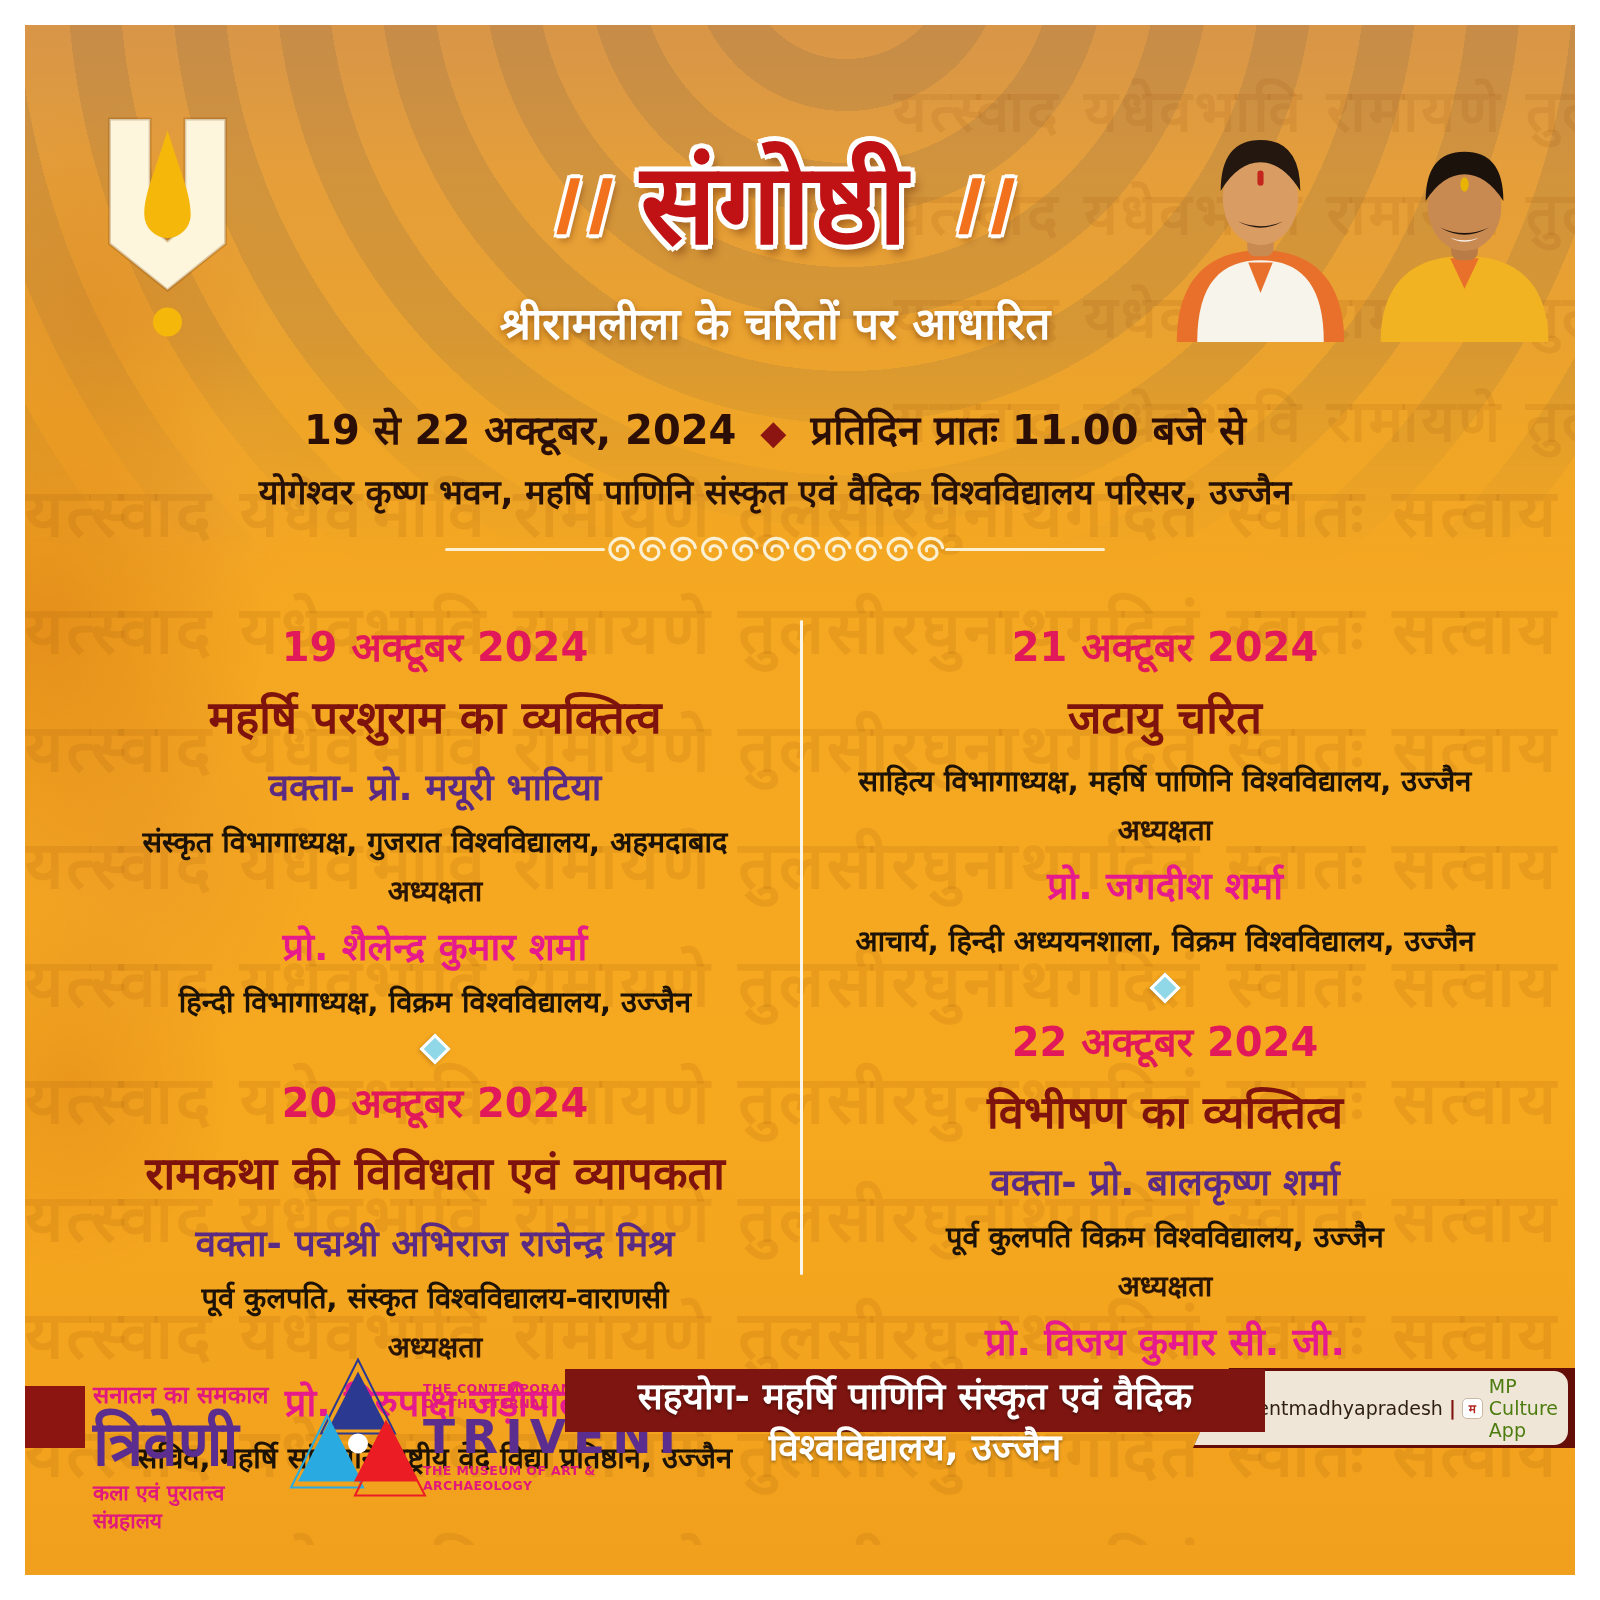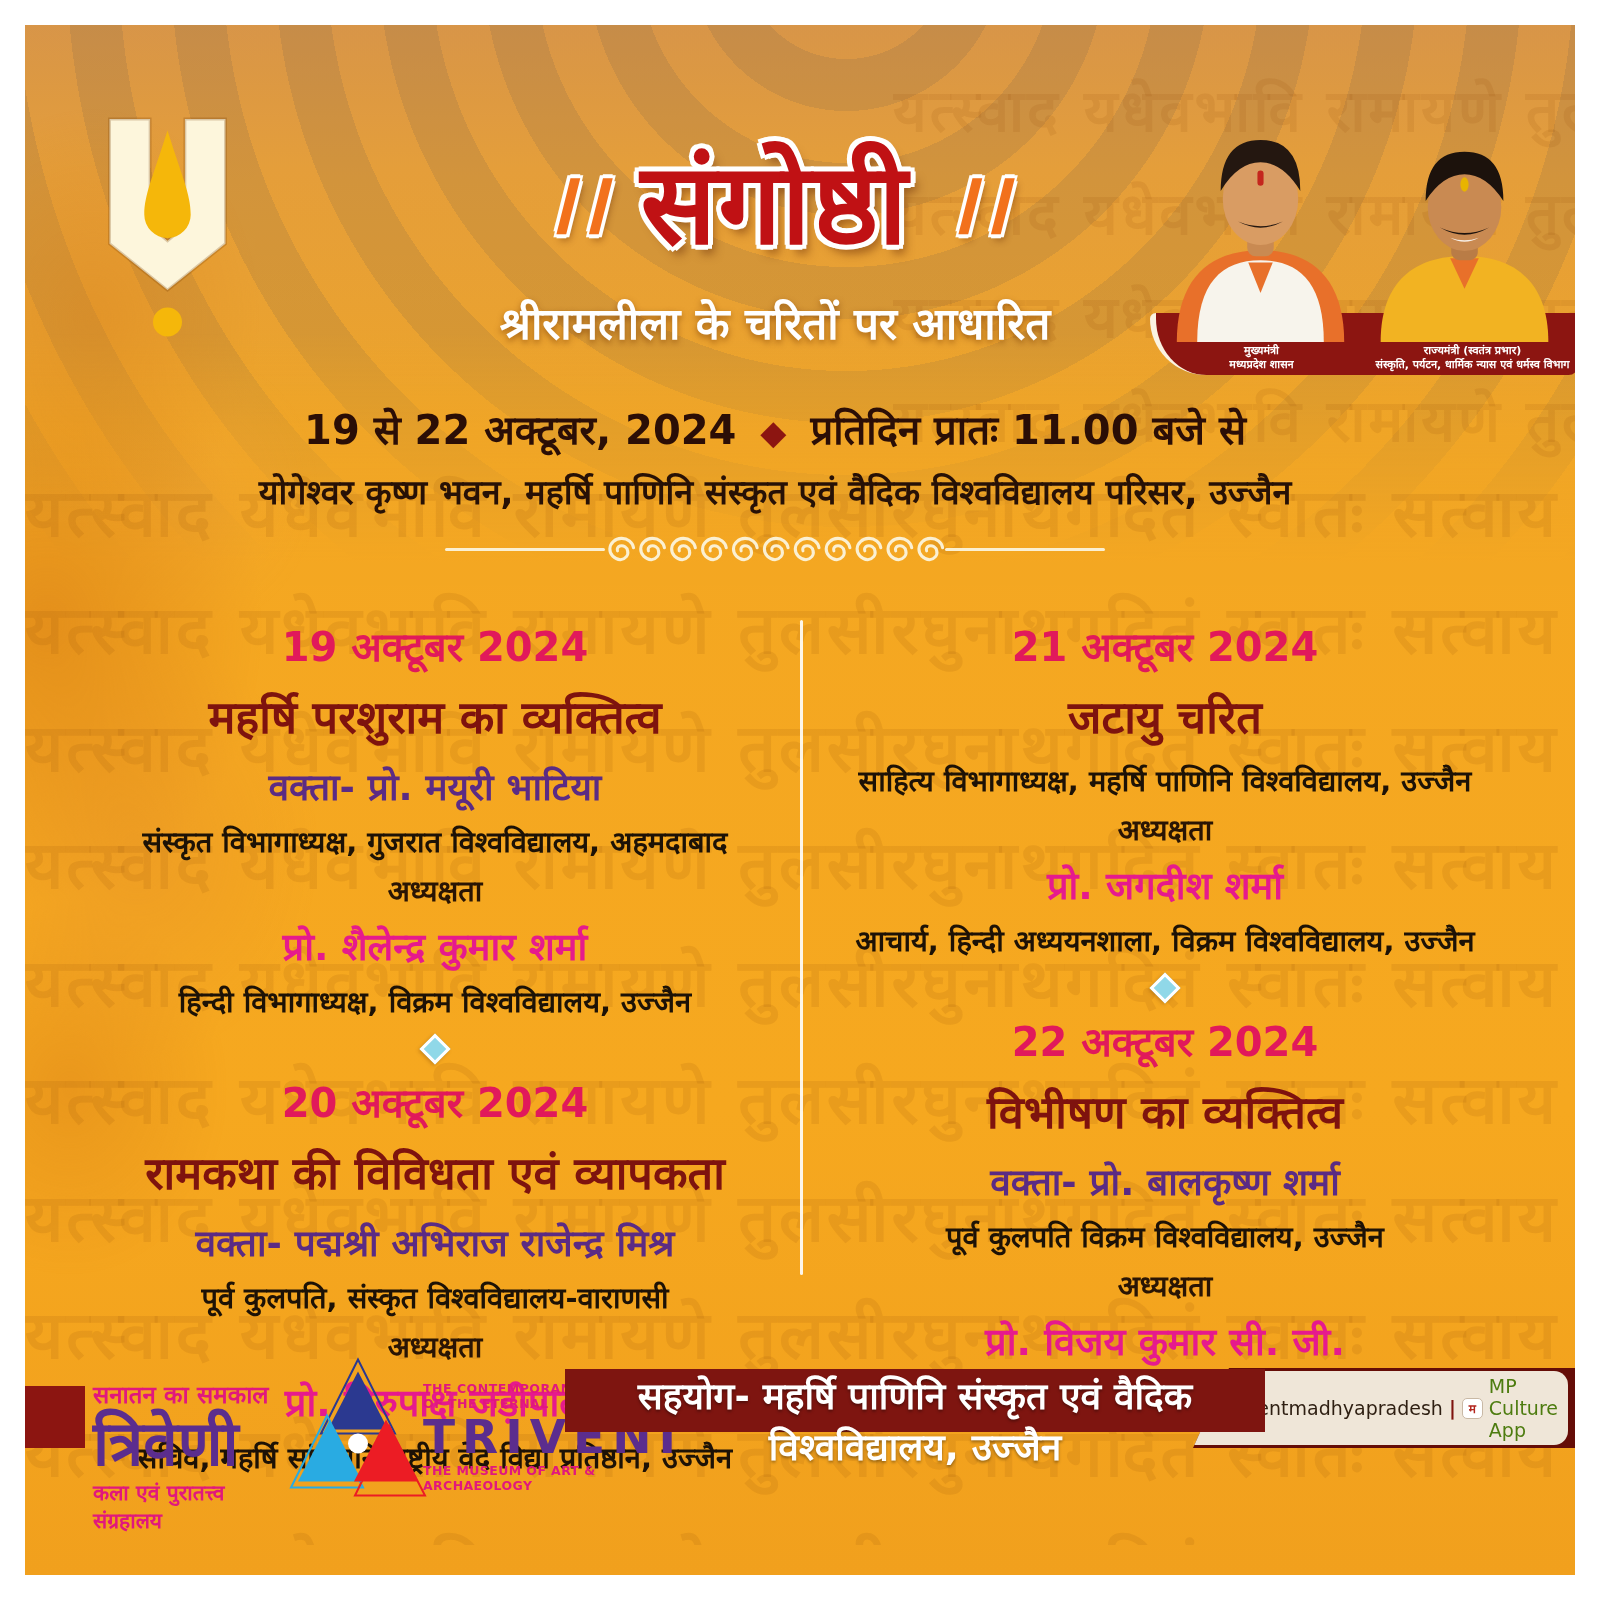--- a/index.html
+++ b/index.html
@@ -169,32 +169,20 @@
     <svg class="avatar a2" viewBox="0 0 200 222">
       <path d="M18 222 C18 162 52 138 100 138 C148 138 182 162 182 222 Z" fill="#F2B322"></path>
       <path d="M86 140 L100 170 L114 140 Z" fill="#E8702A"></path>
       <rect x="87" y="116" width="26" height="26" rx="8" fill="#B97C46"></rect>
       <ellipse cx="100" cy="90" rx="36" ry="43" fill="#C98A52"></ellipse>
       <path d="M62 84 Q62 36 100 36 Q138 36 138 84 Q121 58 100 58 Q79 58 62 84 Z" fill="#1C120C"></path>
       <ellipse cx="100" cy="68" rx="4" ry="7" fill="#E8B400"></ellipse>
       <path d="M76 110 Q100 124 124 110 Q100 121 76 110 Z" fill="#1C120C"></path>
       <path d="M86 120 Q100 128 114 120 Q100 125 86 120 Z" fill="#FFF" opacity=".85"></path>
     </svg>
-    <div class="nameband">
-      <div class="cap">
-        <div class="nm">डॉ. मोहन यादव</div>
-        <div class="r1">मुख्यमंत्री</div>
-        <div class="r2">मध्यप्रदेश शासन</div>
-      </div>
-      <div class="cap">
-        <div class="nm">धर्मेन्द्र सिंह लोधी</div>
-        <div class="r1">राज्यमंत्री (स्वतंत्र प्रभार)</div>
-        <div class="r2">संस्कृति, पर्यटन, धार्मिक न्यास एवं धर्मस्व विभाग</div>
-      </div>
-    </div>
   </div>
 
   <div class="z center-col">
     <div class="dateline">
       <span>19 से 22 अक्टूबर, 2024</span>
       <span class="diamond-sep">◆</span>
       <span>प्रतिदिन प्रातः 11.00 बजे से</span>
     </div>
     <div class="venueline">योगेश्वर कृष्ण भवन, महर्षि पाणिनि संस्कृत एवं वैदिक विश्वविद्यालय परिसर, उज्जैन</div>
     <div class="swirl">

